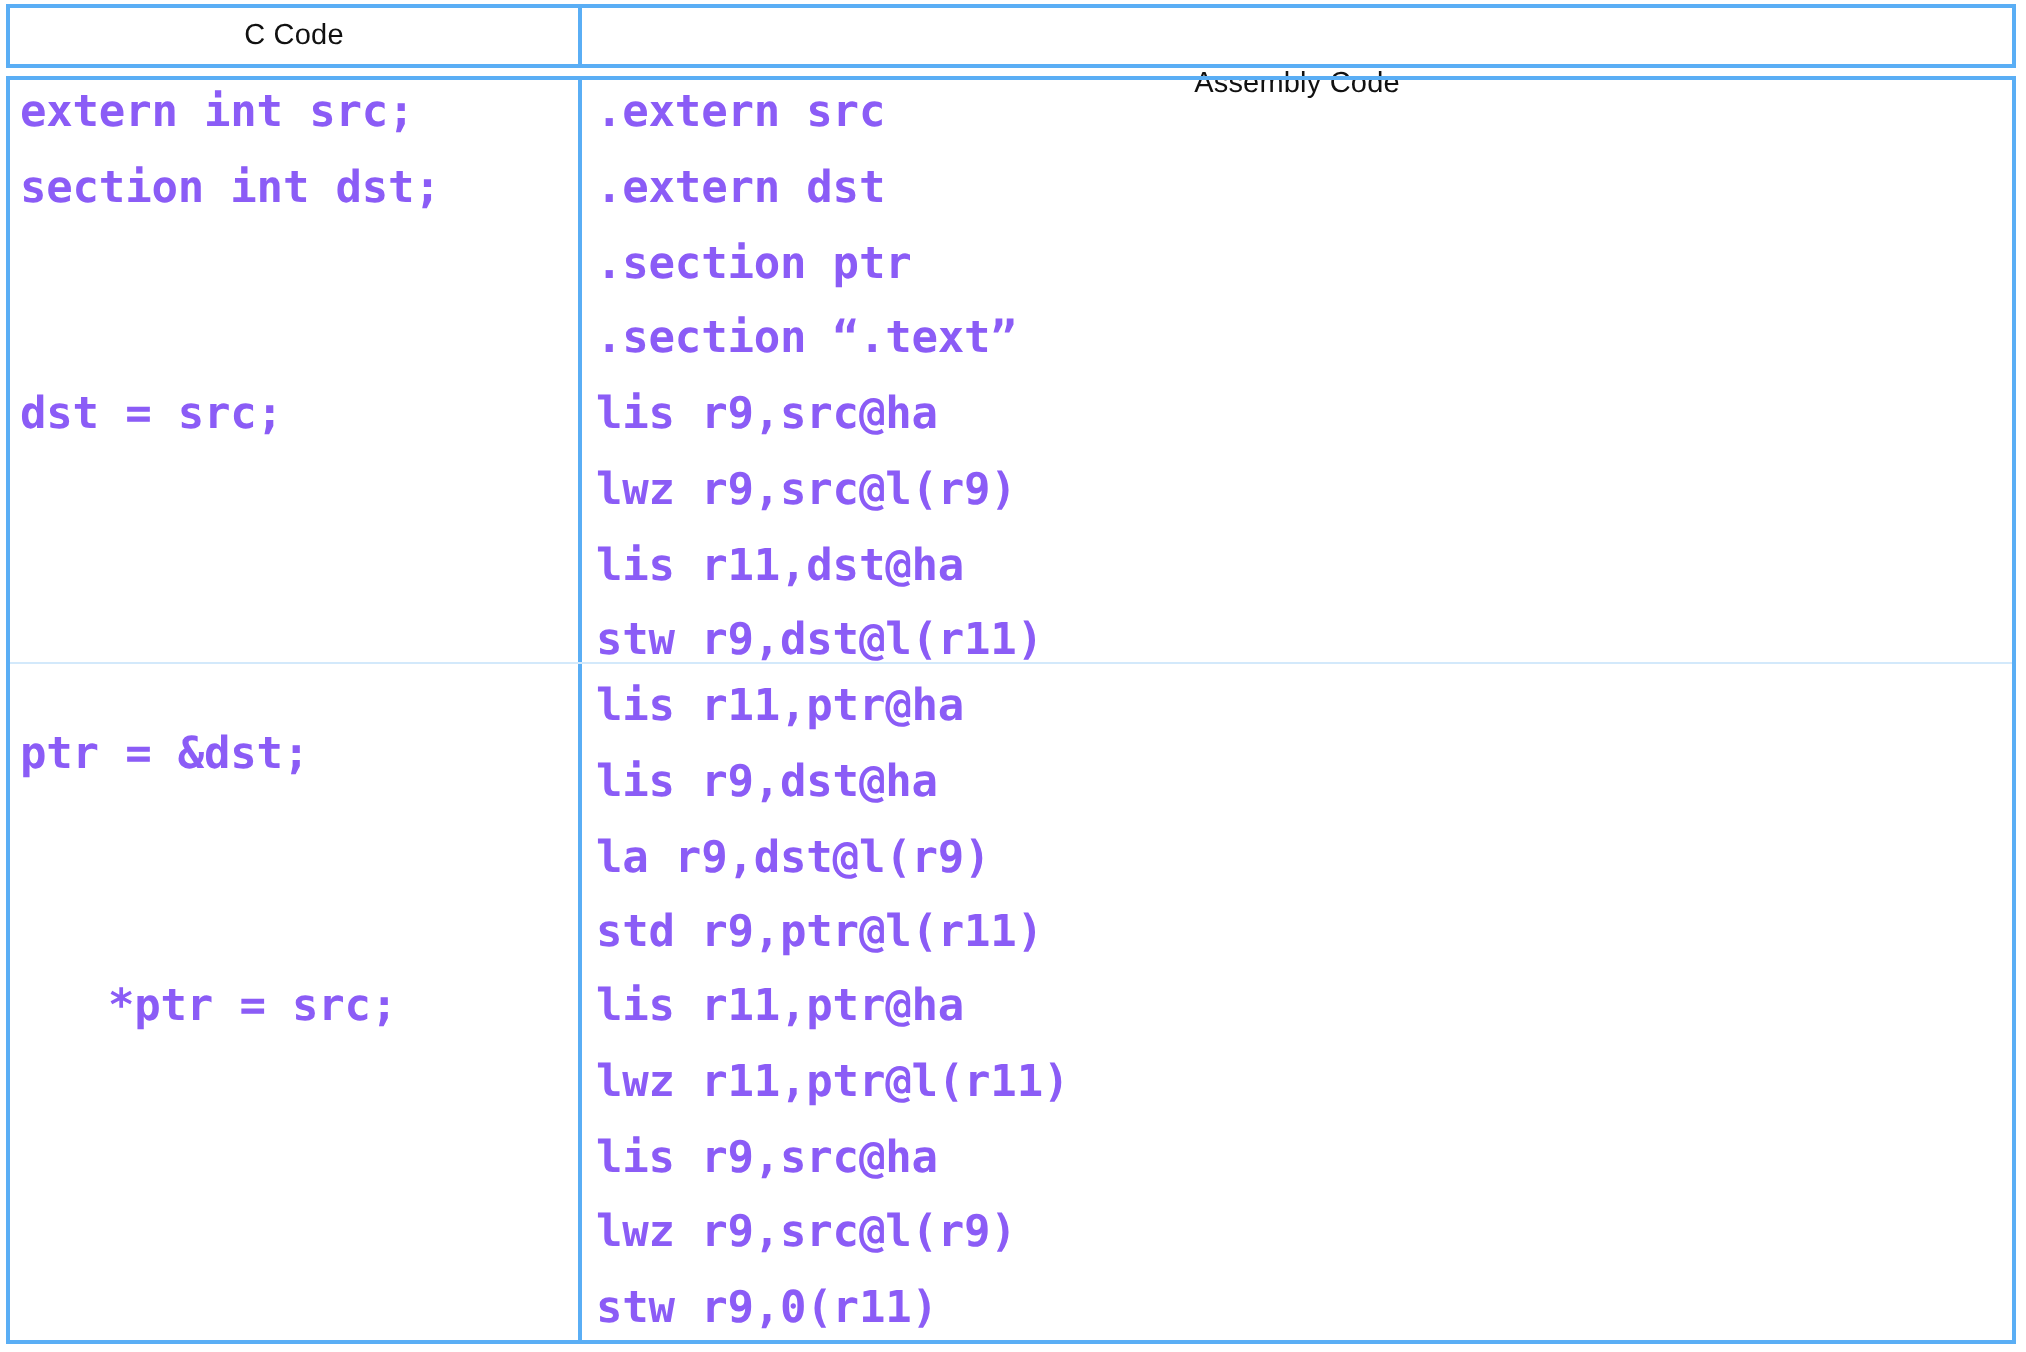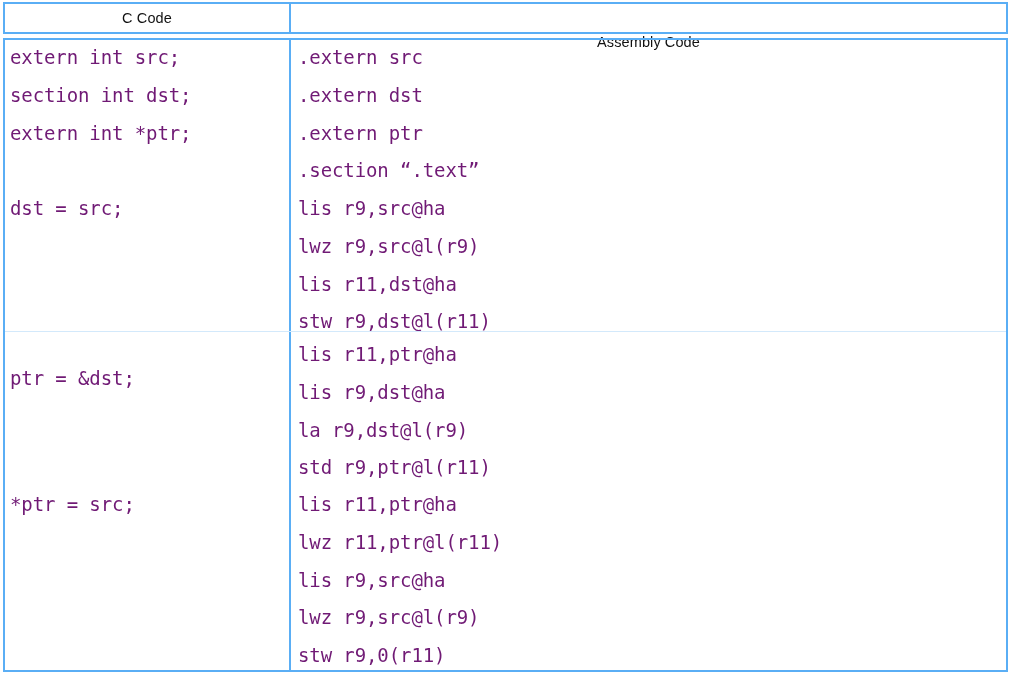--- a/index.html
+++ b/index.html
@@ -87,24 +87,25 @@
     bottom: 0;
     overflow: hidden;
   }
   .code-col.c-col   { left: 0;   width: 284px; }
   .code-col.asm-col { left: 286px; right: 0; }
 
   .code-line {
     position: absolute;
     white-space: pre;
     font-family: "DejaVu Sans Mono", "Liberation Mono", monospace;
-    font-size: 19px;
+    font-size: 22px;
     line-height: 18px;
-    color: #701a75;
+    color: #8b5cf6;
     letter-spacing: -0.1px;
+    font-weight: bold;
   }
   .c-col .code-line   { left: 5px; }
   .asm-col .code-line { left: 7px; }
 </style>
 </head>
 <body>
 
 <div id="table-wrap">
 
   <div class="thead">
@@ -112,29 +113,28 @@
     <div class="th th-asm">Assembly Code</div>
   </div>
 
   <div class="tbody">
 
     <div class="col-divider"></div>
 
     <div class="code-col c-col" id="c-col">
         <div class="code-line" style="top: 8px;">extern int src;</div>
         <div class="code-line" style="top: 46px;">section int dst;</div>
-        <div class="code-line" style="top: 84px;">extern int *ptr;</div>
         <div class="code-line" style="top: 159px;">dst = src;</div>
         <div class="code-line" style="top: 305px; margin-top: 24px;">ptr = &amp;dst;</div>
-        <div class="code-line" style="top: 455px;">*ptr = src;</div>
+        <div class="code-line" style="top: 455px; margin-left: 44px;">*ptr = src;</div>
       </div>
     <div class="code-col asm-col" id="asm-col">
         <div class="code-line" style="top: 8px;">.extern src</div>
         <div class="code-line" style="top: 46px;">.extern dst</div>
-        <div class="code-line" style="top: 84px;">.extern ptr</div>
+        <div class="code-line" style="top: 84px;">.section ptr</div>
         <div class="code-line" style="top: 121px;">.section “.text”</div>
         <div class="code-line" style="top: 159px;">lis r9,src@ha</div>
         <div class="code-line" style="top: 197px;">lwz r9,src@l(r9)</div>
         <div class="code-line" style="top: 235px;">lis r11,dst@ha</div>
         <div class="code-line" style="top: 272px;">stw r9,dst@l(r11)</div>
         <div class="code-line" style="top: 305px;">lis r11,ptr@ha</div>
         <div class="code-line" style="top: 343px;">lis r9,dst@ha</div>
         <div class="code-line" style="top: 381px;">la r9,dst@l(r9)</div>
         <div class="code-line" style="top: 418px; text-align: center;">std r9,ptr@l(r11)</div>
         <div class="code-line" style="top: 455px;">lis r11,ptr@ha</div>

